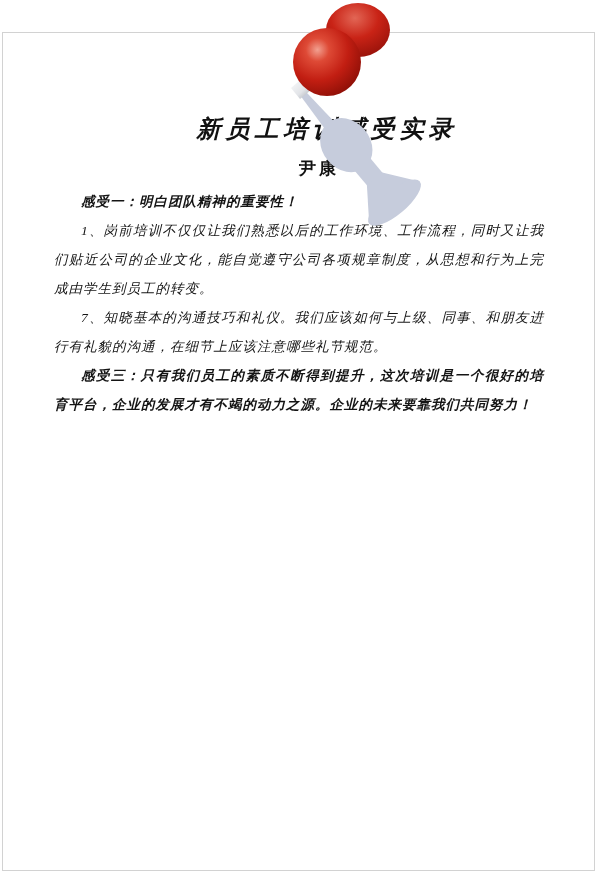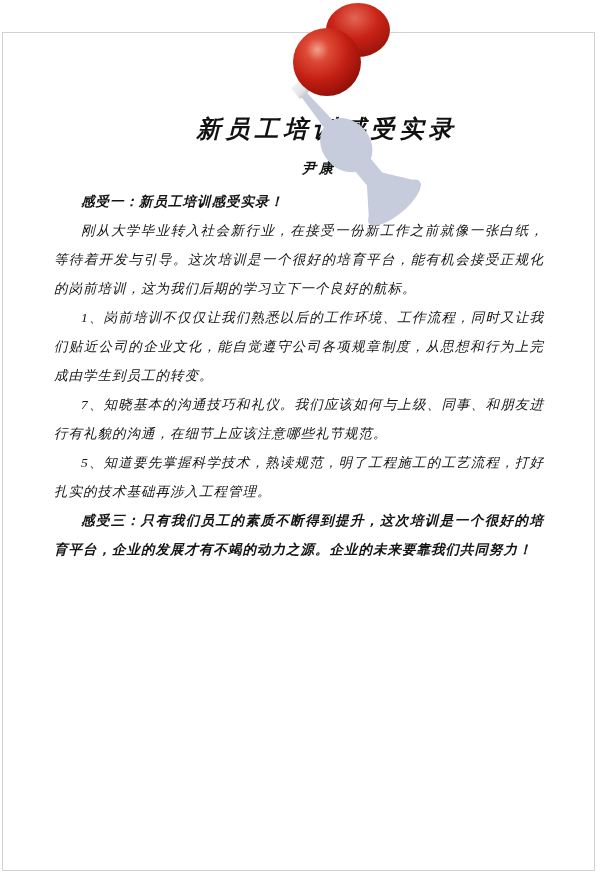--- a/index.html
+++ b/index.html
@@ -41,24 +41,23 @@
     line-height: 32px;
     font-weight: 700;
     font-style: italic;
     letter-spacing: 5px;
     color: #111111;
   }
   .doc-author {
     margin-top: 14px;
     text-align: center;
     transform: translateX(20px);
-    font-size: 14px;
+    font-size: 17px;
     line-height: 20px;
     font-weight: 700;
-    font-style: italic;
     letter-spacing: 3px;
     color: #111111;
   }
   .doc-body {
     margin-top: 8px;
   }
   .doc-body p {
     margin: 0;
     font-size: 13.5px;
     line-height: 29px;
@@ -82,25 +81,23 @@
 </head>
 <body>
 
 <div class="canvas">
 
   <div class="page">
     <div class="page-inner">
       <div class="doc-title">新员工培训感受实录</div>
       <div class="doc-author">尹康</div>
       <div class="doc-body">
-        <p class="heading">感受一：新员工培训感受实录！</p>
-        <p>刚从大学毕业转入社会新行业，在接受一份新工作之前就像一张白纸，等待着开发与引导。这次培训是一个很好的培育平台，能有机会接受正规化的岗前培训，这为我们后期的学习立下一个良好的航标。</p>
+        <p class="heading">感受一：明白团队精神的重要性！</p>
         <p>1、岗前培训不仅仅让我们熟悉以后的工作环境、工作流程，同时又让我们贴近公司的企业文化，能自觉遵守公司各项规章制度，从思想和行为上完成由学生到员工的转变。</p>
         <p>7、知晓基本的沟通技巧和礼仪。我们应该如何与上级、同事、和朋友进行有礼貌的沟通，在细节上应该注意哪些礼节规范。</p>
-        <p>5、知道要先掌握科学技术，熟读规范，明了工程施工的工艺流程，打好扎实的技术基础再涉入工程管理。</p>
         <p class="heading">感受三：只有我们员工的素质不断得到提升，这次培训是一个很好的培育平台，企业的发展才有不竭的动力之源。企业的未来要靠我们共同努力！</p>
       </div>
     </div>
   </div>
 
   <svg class="pushpin" width="200" height="235" viewBox="0 0 200 235" aria-hidden="true">
     <defs>
       <radialGradient id="ballMain" cx="36%" cy="32%" r="78%">
         <stop offset="0%" stop-color="#f2a090"></stop>
         <stop offset="22%" stop-color="#de4a36"></stop>

